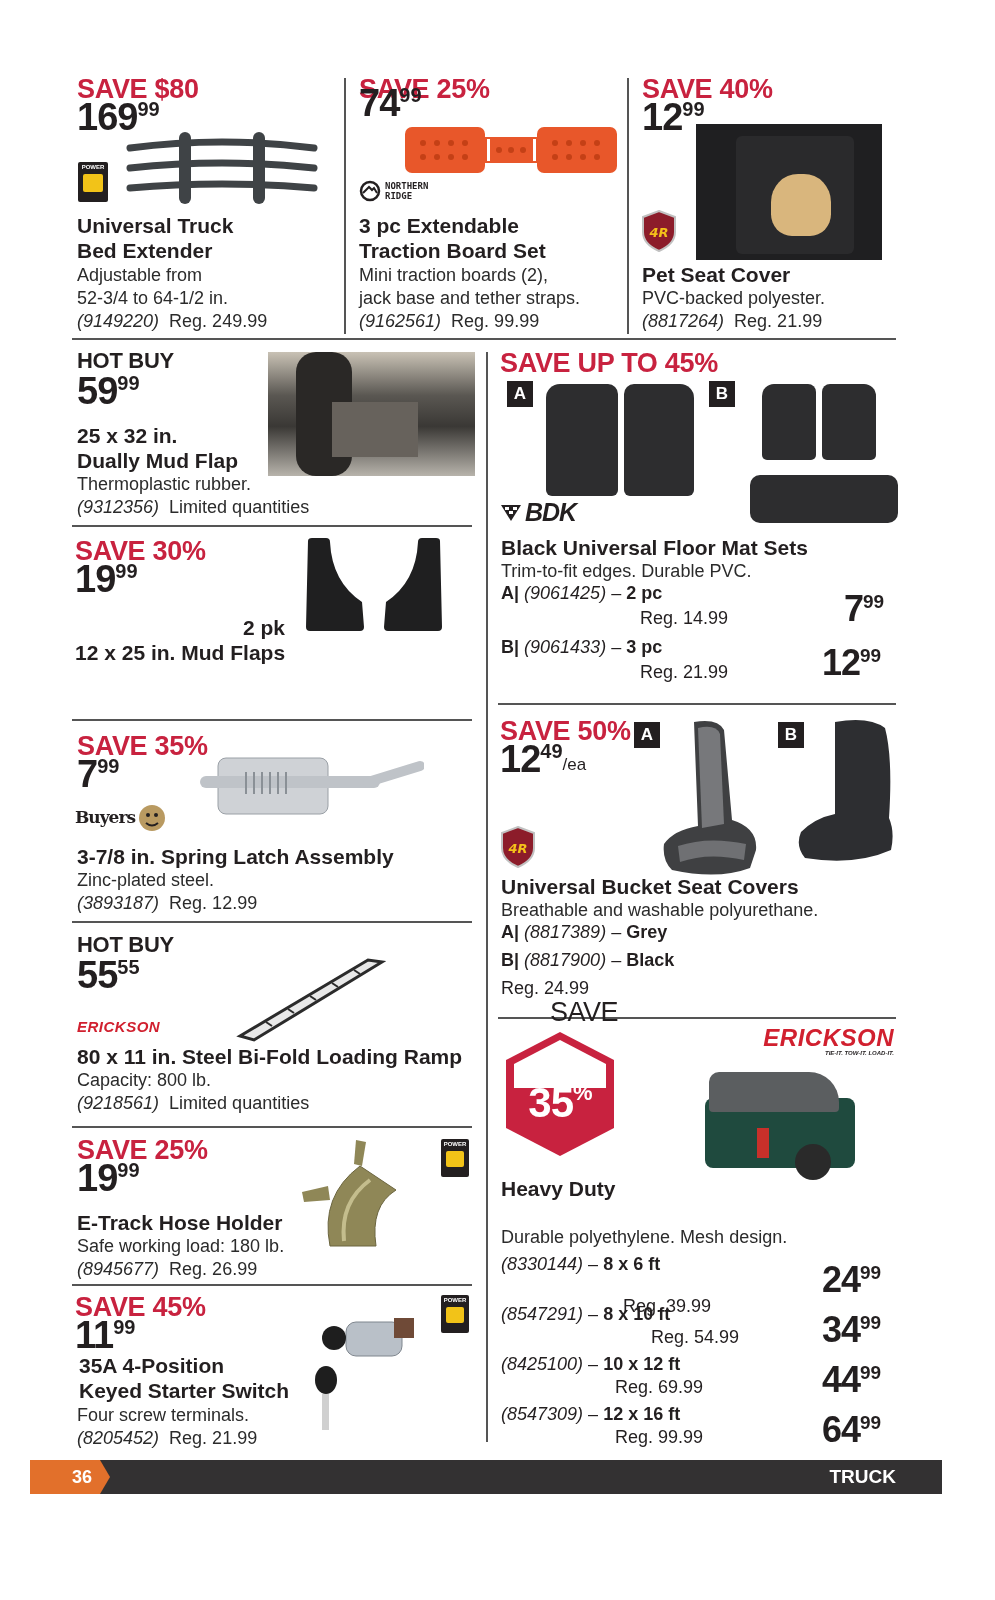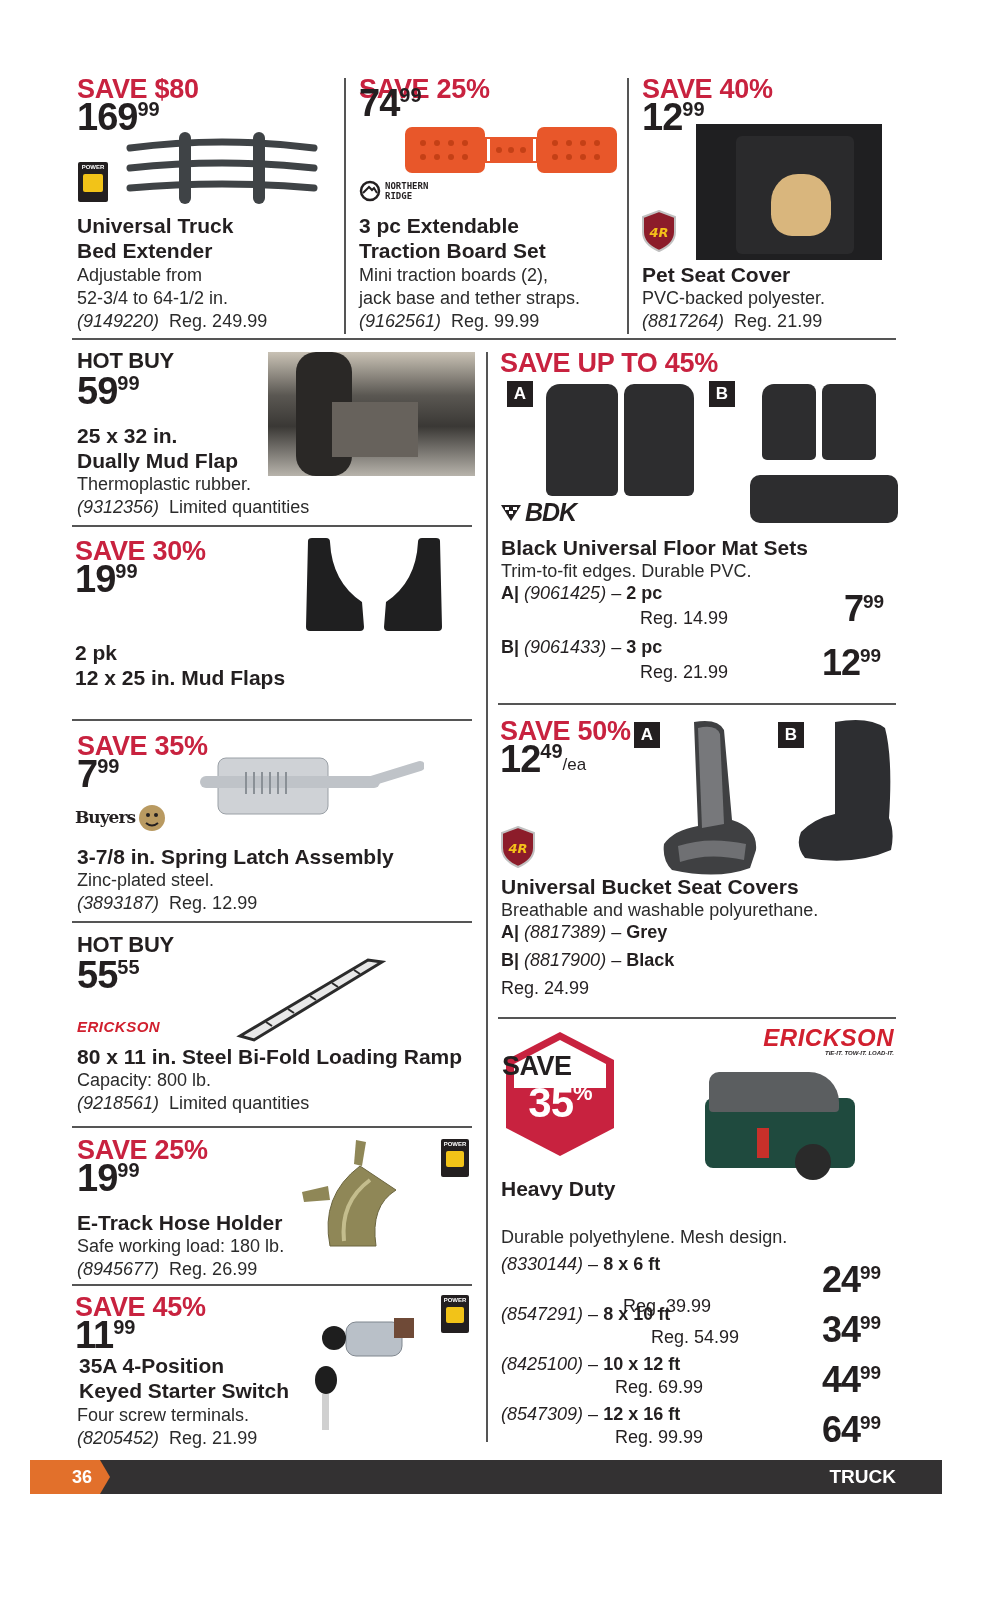--- a/index.html
+++ b/index.html
@@ -185,21 +185,21 @@
   <div class="opt-price" style="left:822px; top:645px;"><span>12</span><span class="cents">99</span></div>
 </section>
 
 <section>
   <div class="abs save" style="left:75px; top:538px;">SAVE 30%</div>
   <div class="abs price" style="left:75px; top:560px;"><span>19</span><span class="cents">99</span></div>
   <svg class="abs" style="left:304px; top:537px;" width="140" height="96">
     <path d="M4 4 Q4 1 8 1 L22 1 Q26 1 26 5 Q28 45 58 65 L60 90 Q60 94 56 94 L6 94 Q2 94 2 90 Z" fill="#1f1f20"></path>
     <path d="M136 4 Q136 1 132 1 L118 1 Q114 1 114 5 Q112 45 82 65 L80 90 Q80 94 84 94 L134 94 Q138 94 138 90 Z" fill="#1f1f20"></path>
   </svg>
-  <div class="abs title" style="left:75px; top:640px;">
+  <div class="abs title" style="left:75px; top:615px;text-align:right;">
       <div>2 pk</div>
       <div>12 x 25 in. Mud Flaps</div>
     </div>
   <div class="abs desc" style="left:75px; top:665px;">
     </div>
 </section>
 
 <section>
   <div class="abs save" style="left:77px; top:733px;">SAVE 35%</div>
   <div class="abs price" style="left:77px; top:755px;"><span>7</span><span class="cents">99</span></div>
@@ -275,21 +275,21 @@
       <div>Capacity: 800 lb.</div>
       <div><span class="sku">(9218561)</span>&nbsp; <span>Limited quantities</span></div>
     </div>
 </section>
 
 <section>
   <svg class="abs" style="left:502px; top:1030px;" width="116" height="128">
     <path d="M58 2 L112 30 L112 98 L58 126 L4 98 L4 30 Z" fill="#c8223f"></path>
     <path d="M58 10 L104 34 L104 58 L12 58 L12 34 Z" fill="#ffffff"></path>
   </svg>
-  <div class="abs" style="left:502px; top:1051px; width:116px; text-align:left; font-weight:bold; font-size:27px; letter-spacing:-0.5px; color:#231f20;">SAVE</div>
+  <div class="abs" style="left:502px; top:997px; width:116px; text-align:right; font-weight:normal; font-size:27px; letter-spacing:-0.5px; color:#231f20;">SAVE</div>
   <div class="abs" style="left:502px; top:1082px; width:116px; text-align:center; color:#fff; font-weight:bold; font-size:42px; line-height:1; letter-spacing:-1px;"><span>35</span><span style="font-size:22px; vertical-align:top;">%</span></div>
   <div class="abs" style="left:742px; top:1026px; text-align:right; width:152px;">
     <div style="color:#d1202f; font-weight:bold; font-style:italic; font-size:24px; line-height:1; letter-spacing:0.5px;">ERICKSON</div>
     <div style="font-size:6px; font-weight:bold; font-style:italic; color:#231f20;">TIE-IT. TOW-IT. LOAD-IT.</div>
   </div>
   <div class="abs" style="left:695px; top:1068px; width:170px; height:116px;">
     <div style="position:absolute; left:10px; top:30px; width:150px; height:70px; background:#1f4a3e; border-radius:8px;"></div>
     <div style="position:absolute; left:14px; top:4px; width:130px; height:40px; background:#5b5e60; border-radius:10px 30px 4px 4px;"></div>
     <div style="position:absolute; left:62px; top:60px; width:12px; height:30px; background:#c8302a;"></div>
     <div style="position:absolute; left:100px; top:76px; width:36px; height:36px; border-radius:50%; background:#2a2a2a;"></div>

